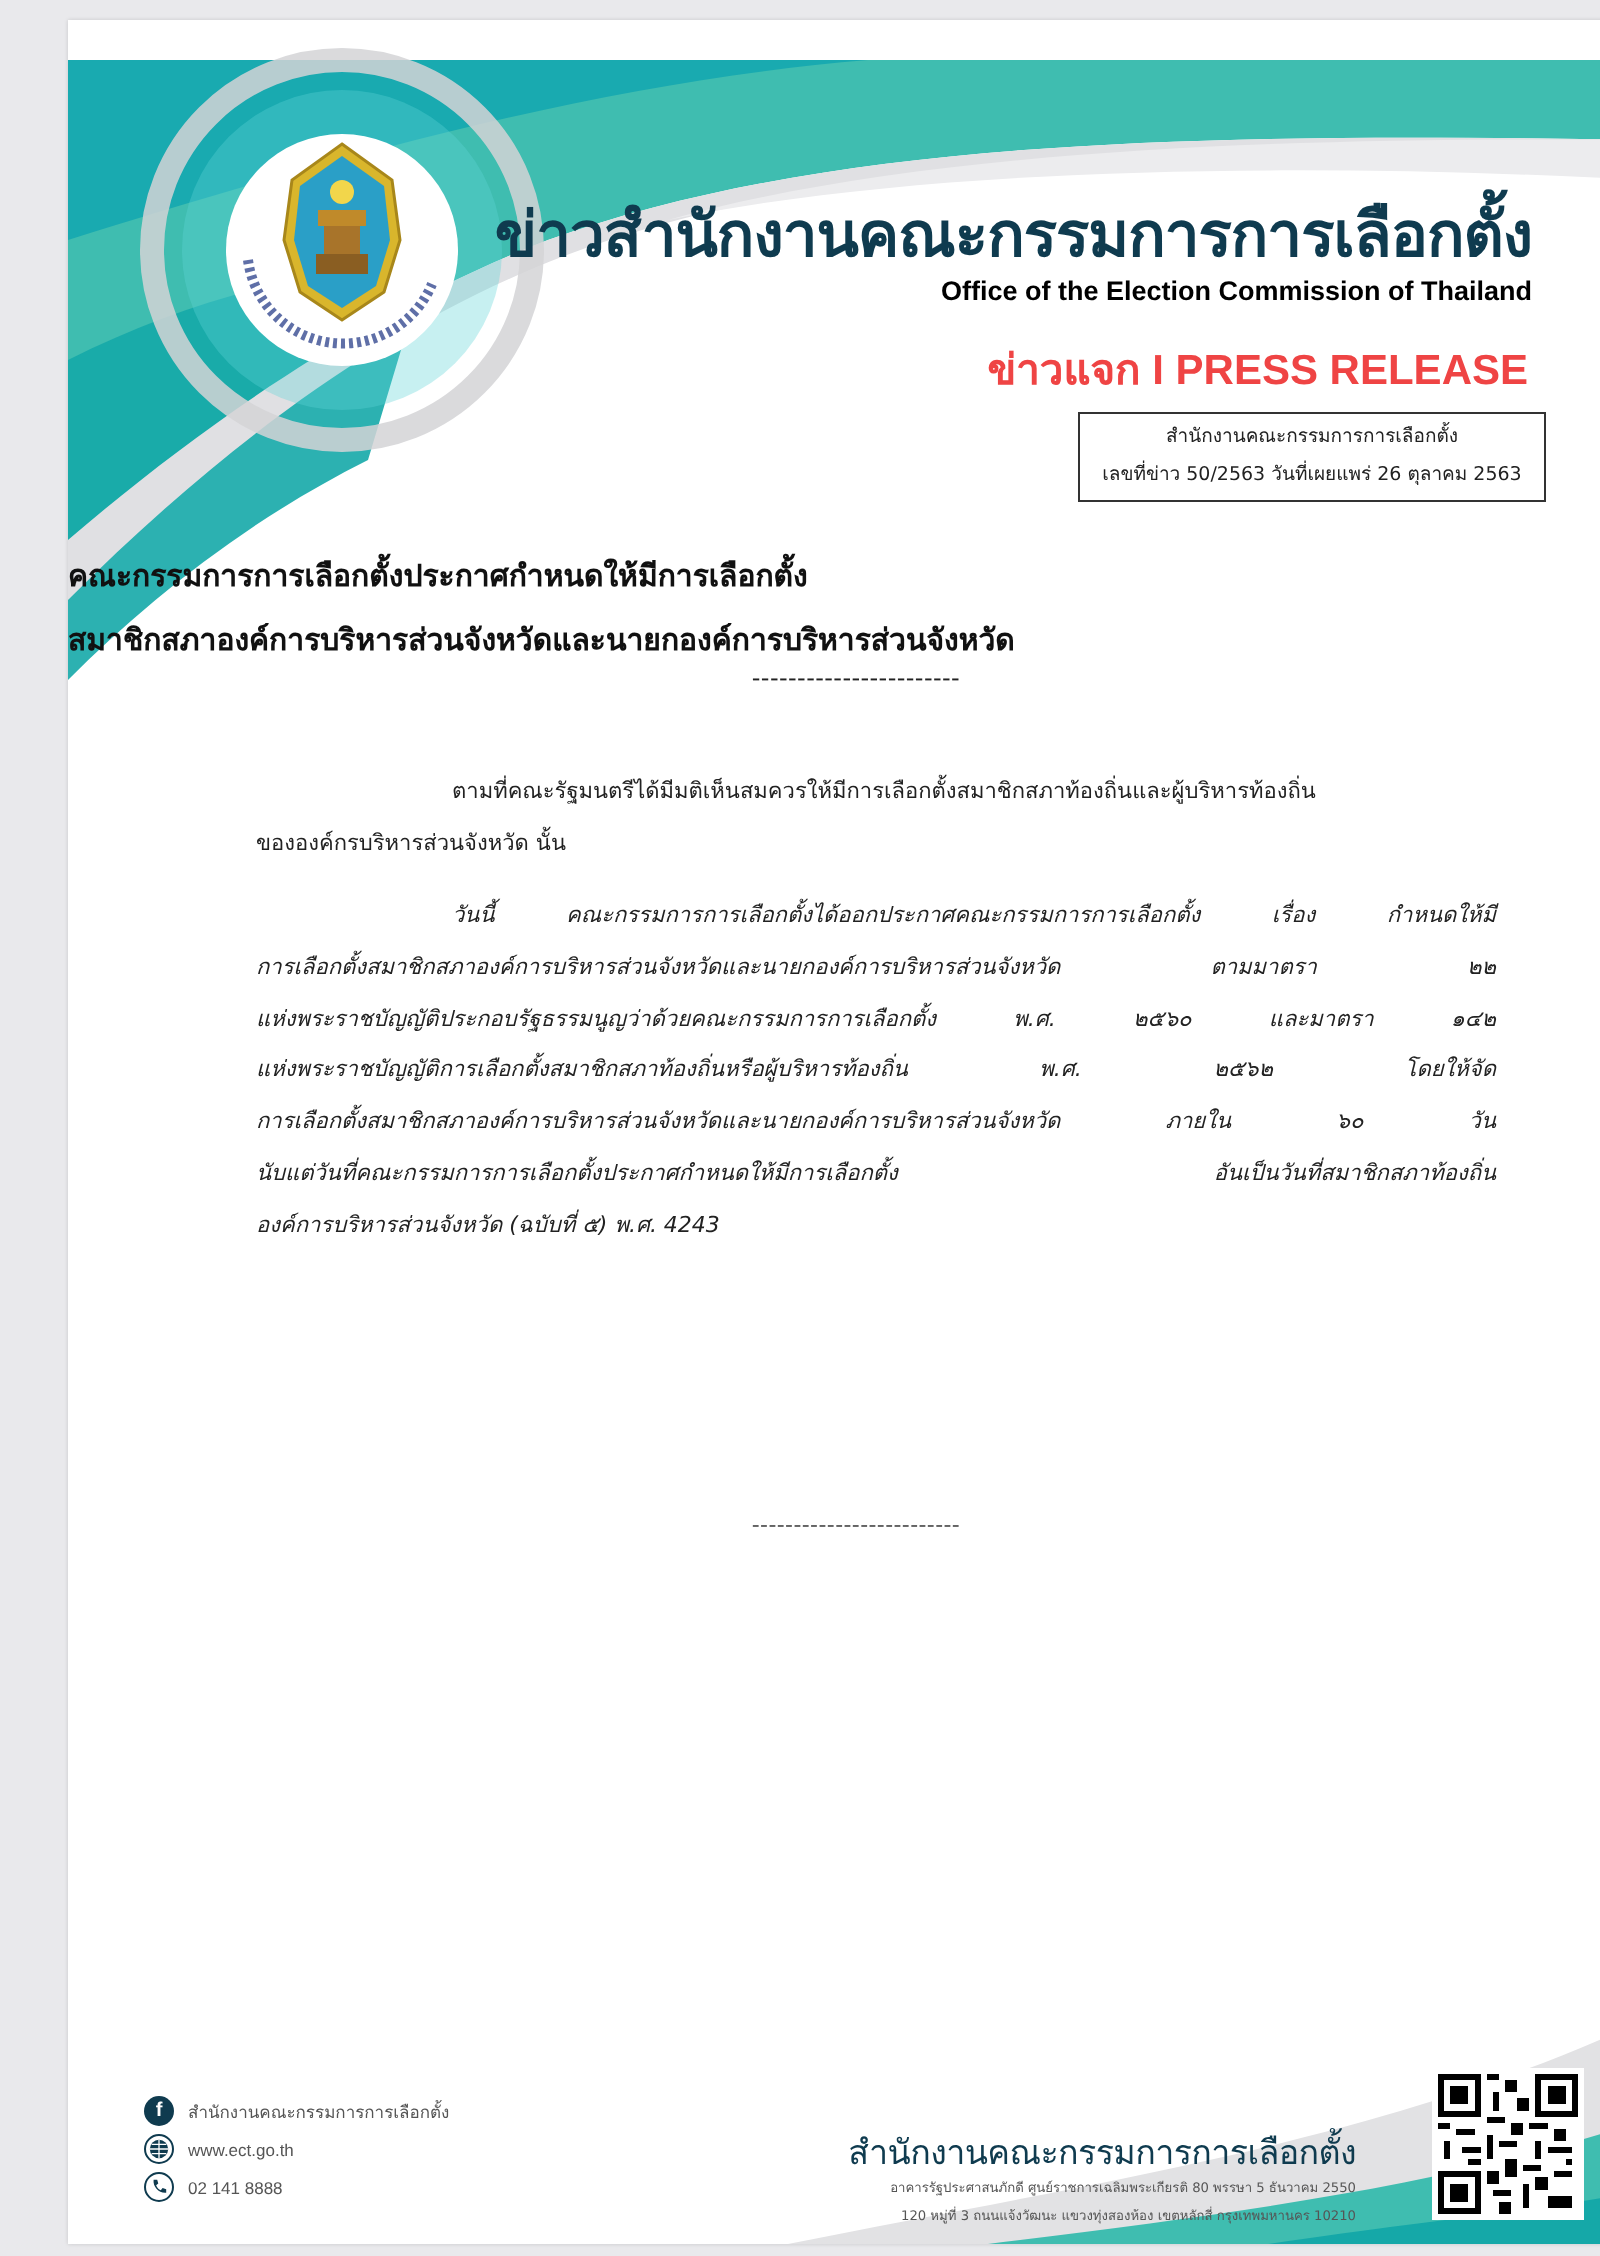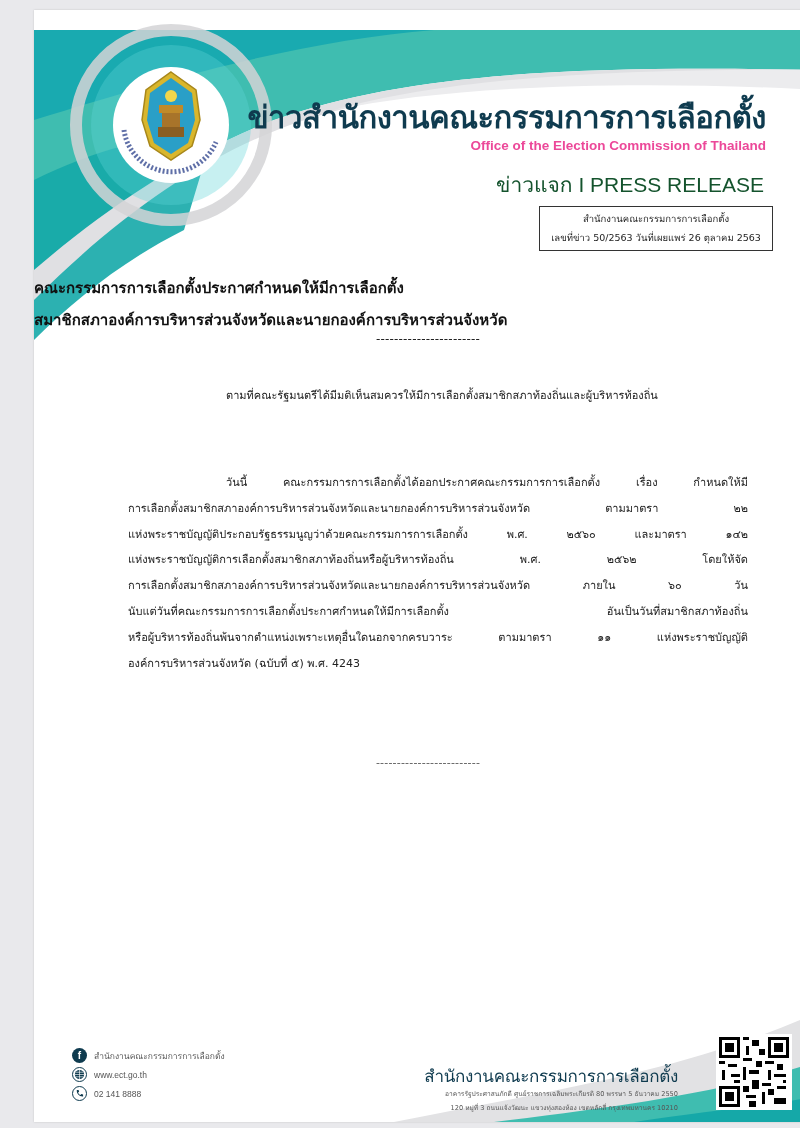--- a/index.html
+++ b/index.html
@@ -34,30 +34,30 @@
       color: #0f3b4f;
       letter-spacing: -0.5px;
       white-space: nowrap;
     }
     .header-subtitle {
       position: absolute;
       right: 36px; top: 128px;
       font-family: "Liberation Sans", sans-serif;
       font-weight: bold;
       font-size: 13.5px;
-      color: #ec4899;
+      color: #000000;
       white-space: nowrap;
     }
     .press-release {
       position: absolute;
       right: 38px; top: 158px;
       font-family: "Liberation Sans", sans-serif;
-      font-weight: normal;
+      font-weight: bold;
       font-size: 21px;
-      color: #14532d;
+      color: #ef4444;
       white-space: nowrap;
     }
     .news-box {
       position: absolute;
       left: 505px; top: 196px;
       width: 234px; height: 45px;
       border: 1px solid #333;
       box-sizing: border-box;
       text-align: center;
       font-size: 9.5px;
@@ -87,21 +87,21 @@
     .body-text {
       position: absolute;
       left: 94px; width: 620px;
       font-size: 11px;
       color: #222;
       line-height: 25.8px;
       text-align: justify;
       text-align-last: left;
     }
     .para1 { top: 373px; }
-    .para2 { top: 460px; }
+    .para2 { top: 435px; font-style: italic; }
     .indent { display: inline-block; width: 98px; }
     .line { display: block; white-space: nowrap; text-align-last: justify; }
     .line.last { text-align-last: left; }
     .end-dash {
       position: absolute;
       left: 0; width: 788px; top: 746px;
       text-align: center;
       font-size: 11px;
       color: #555;
       letter-spacing: 0.2px;
@@ -193,30 +193,30 @@
     <div>สำนักงานคณะกรรมการการเลือกตั้ง</div>
     <div>เลขที่ข่าว 50/2563 วันที่เผยแพร่ 26 ตุลาคม 2563</div>
   </div>
 
   <div class="doc-title title-l1">คณะกรรมการการเลือกตั้งประกาศกำหนดให้มีการเลือกตั้ง</div>
   <div class="doc-title title-l2">สมาชิกสภาองค์การบริหารส่วนจังหวัดและนายกองค์การบริหารส่วนจังหวัด</div>
   <div class="title-dash">-----------------------</div>
 
   <div class="body-text para1">
     <span class="line"><span class="indent"></span><span>ตามที่คณะรัฐมนตรีได้มีมติเห็นสมควรให้มีการเลือกตั้งสมาชิกสภาท้องถิ่นและผู้บริหารท้องถิ่น</span></span>
+    <span class="line last">ขององค์กรบริหารส่วนจังหวัด นั้น</span>
   </div>
 
   <div class="body-text para2">
     <span class="line"><span class="indent"></span><span>วันนี้ คณะกรรมการการเลือกตั้งได้ออกประกาศคณะกรรมการการเลือกตั้ง เรื่อง กำหนดให้มี</span></span>
     <span class="line">การเลือกตั้งสมาชิกสภาองค์การบริหารส่วนจังหวัดและนายกองค์การบริหารส่วนจังหวัด ตามมาตรา ๒๒</span>
     <span class="line">แห่งพระราชบัญญัติประกอบรัฐธรรมนูญว่าด้วยคณะกรรมการการเลือกตั้ง พ.ศ. ๒๕๖๐ และมาตรา ๑๔๒</span>
     <span class="line">แห่งพระราชบัญญัติการเลือกตั้งสมาชิกสภาท้องถิ่นหรือผู้บริหารท้องถิ่น พ.ศ. ๒๕๖๒ โดยให้จัด</span>
     <span class="line">การเลือกตั้งสมาชิกสภาองค์การบริหารส่วนจังหวัดและนายกองค์การบริหารส่วนจังหวัด ภายใน ๖๐ วัน</span>
     <span class="line">นับแต่วันที่คณะกรรมการการเลือกตั้งประกาศกำหนดให้มีการเลือกตั้ง อันเป็นวันที่สมาชิกสภาท้องถิ่น</span>
-    <span class="line">หรือผู้บริหารท้องถิ่นพ้นจากตำแหน่งเพราะเหตุอื่นใดนอกจากครบวาระ ตามมาตรา ๑๑ แห่งพระราชบัญญัติ</span>
     <span class="line last">องค์การบริหารส่วนจังหวัด (ฉบับที่ ๕) พ.ศ. 4243</span>
   </div>
 
   <div class="end-dash">-------------------------</div>
 
   <div class="contact-list">
     <div class="contact-row">
       <span class="contact-icon fb-icon">f</span>
       <span>สำนักงานคณะกรรมการการเลือกตั้ง</span>
     </div>

